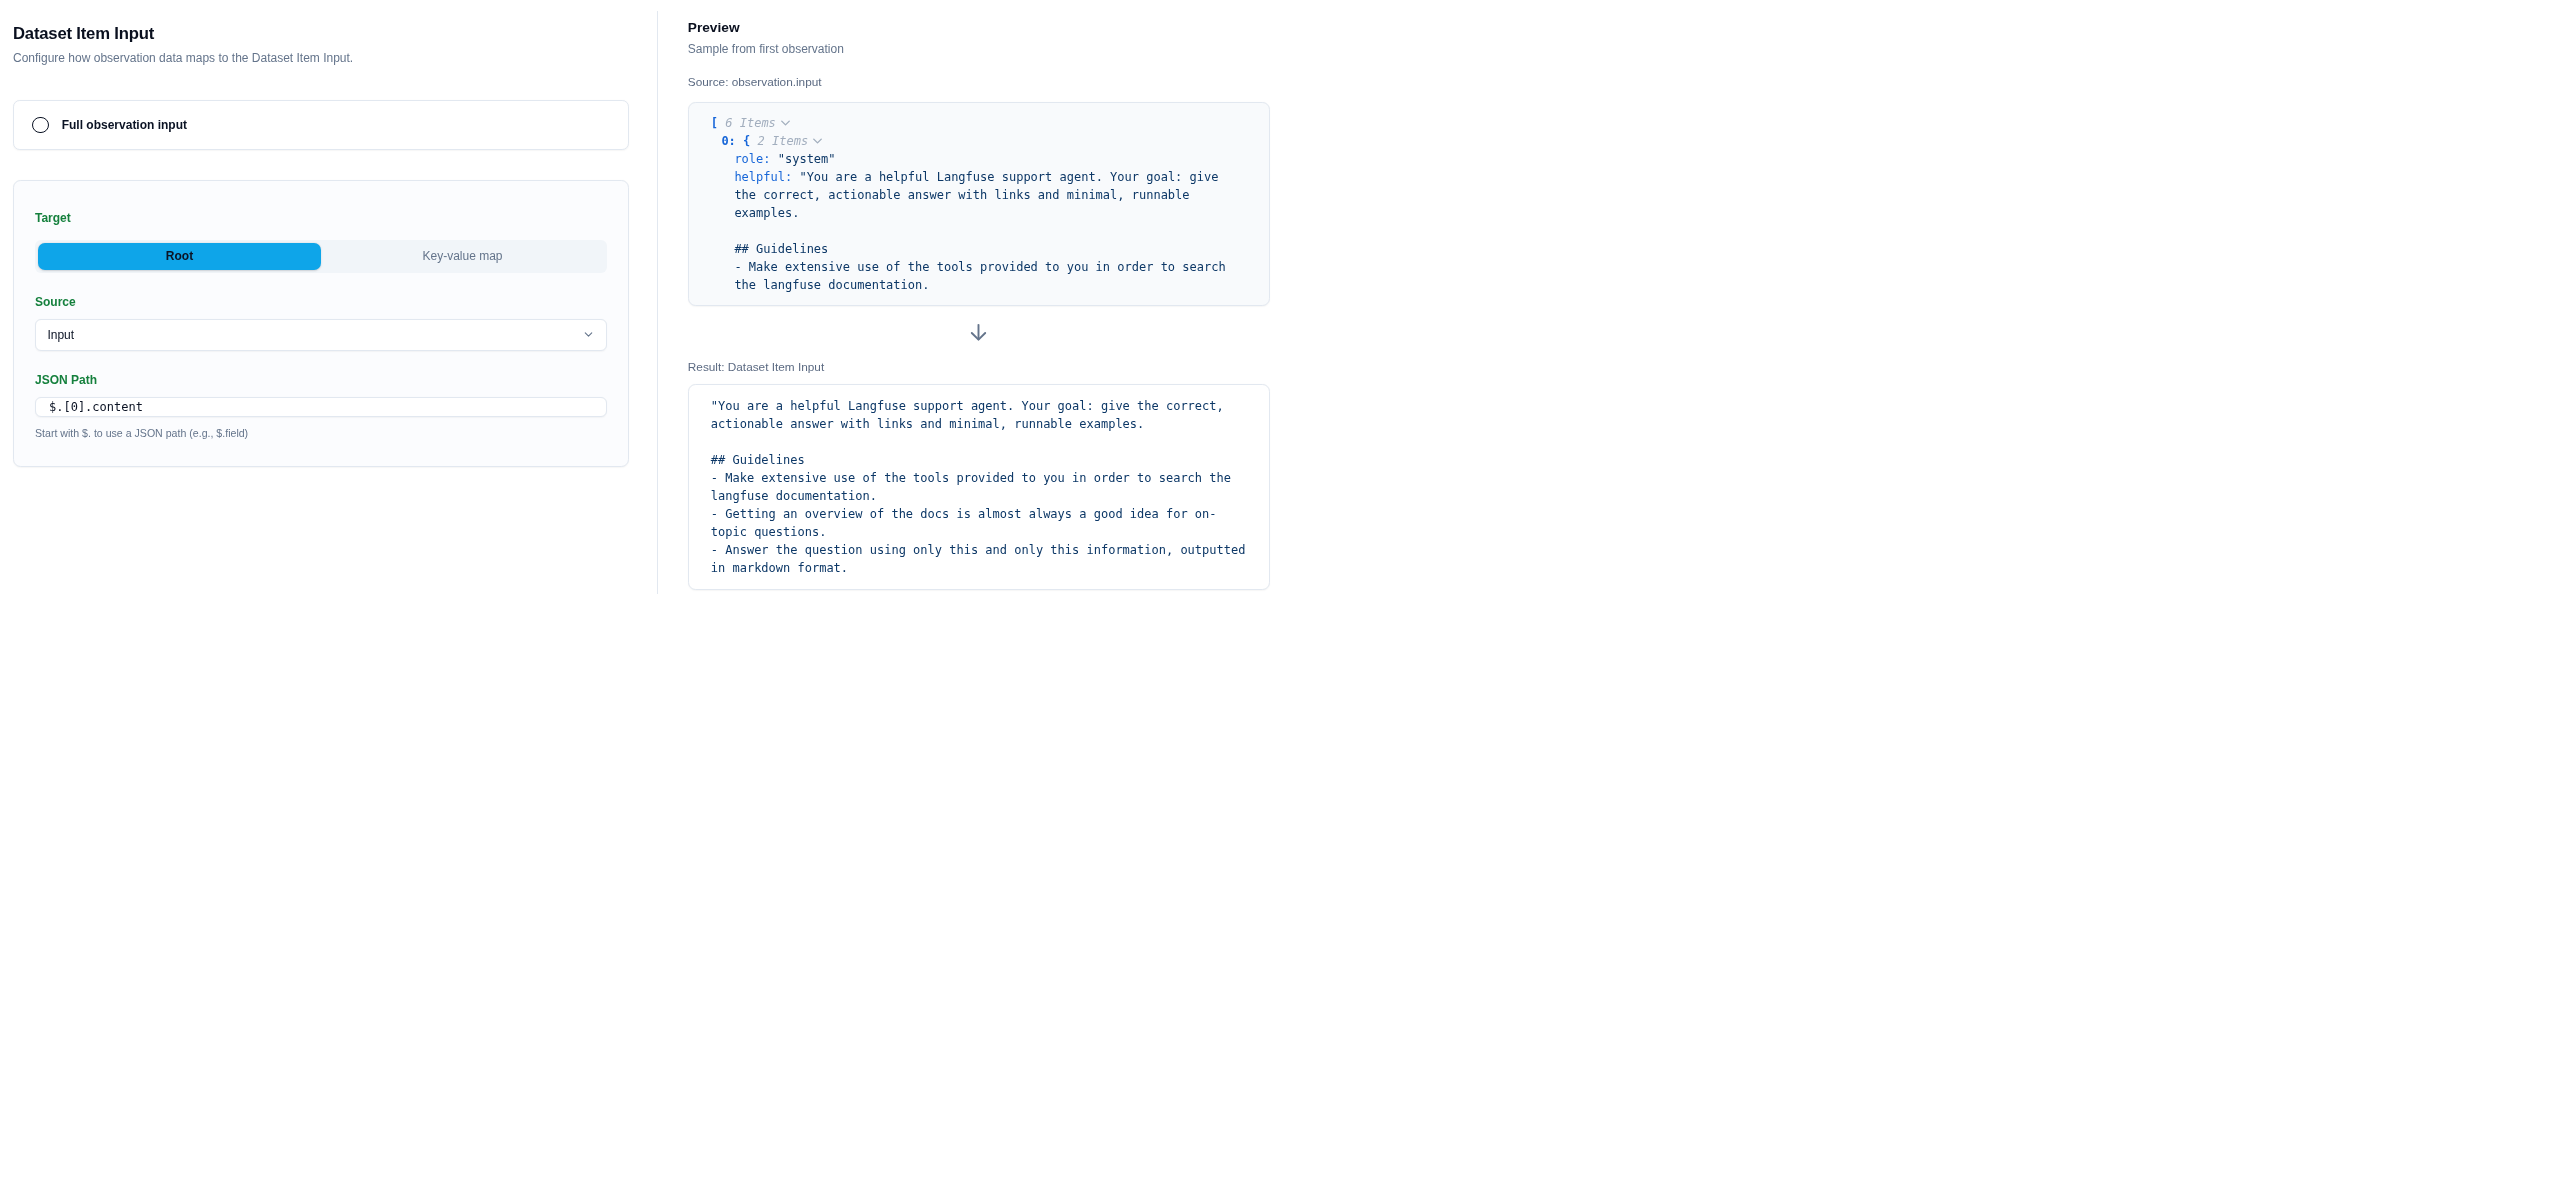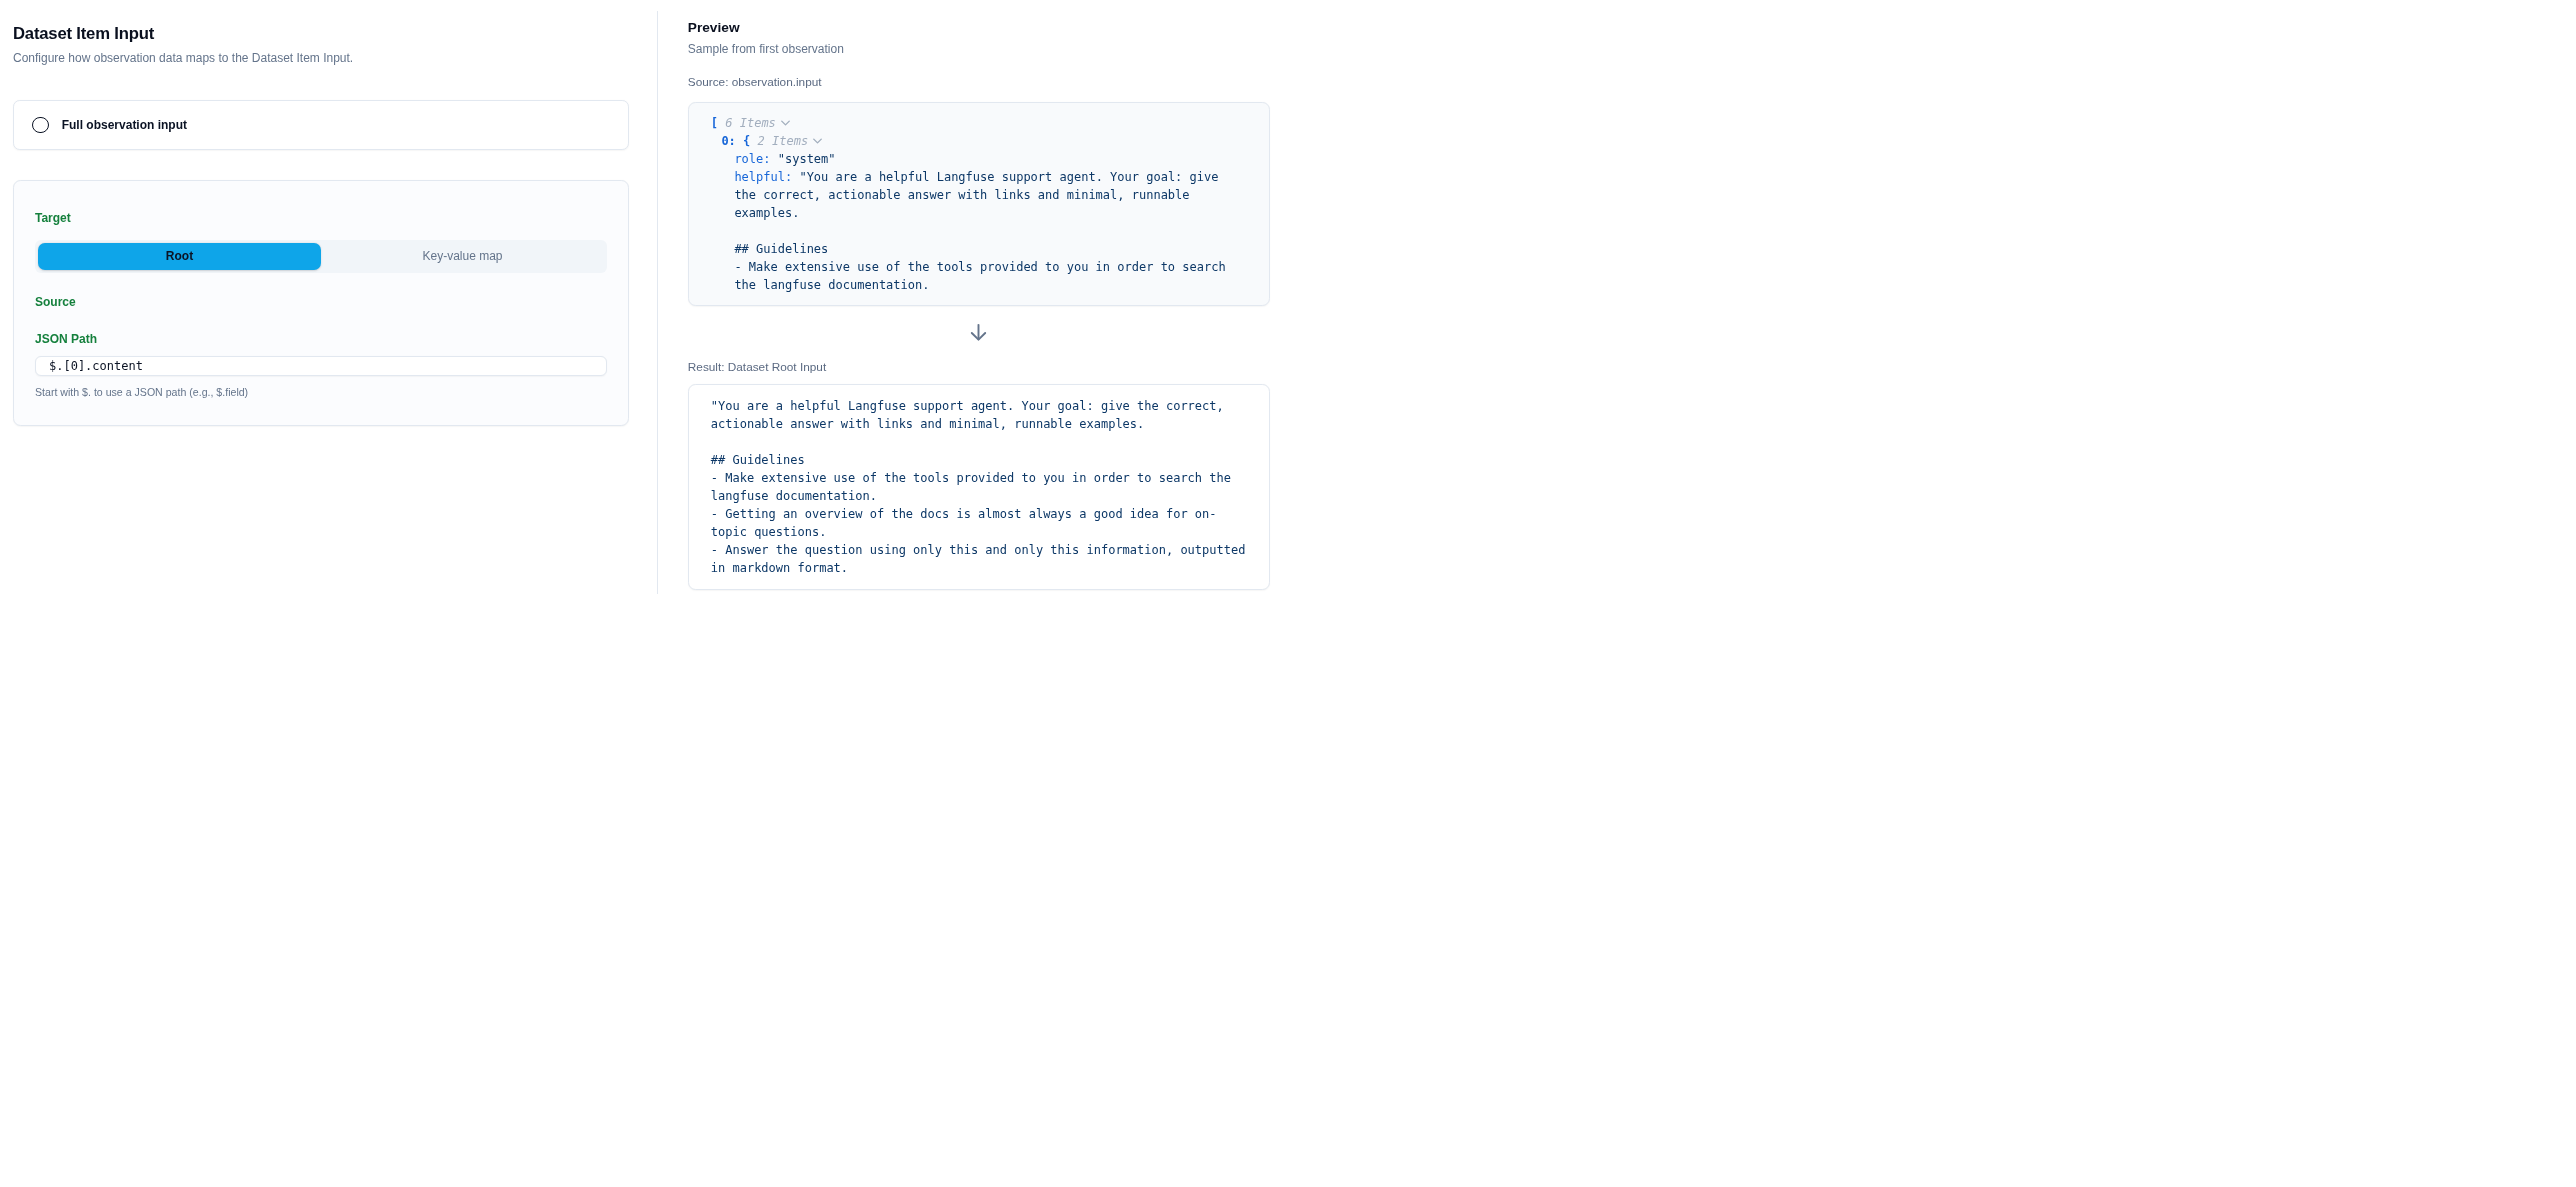--- a/index.html
+++ b/index.html
@@ -156,20 +156,26 @@
 
     <div class="config-card">
       <div class="field-label first">Target</div>
 
       <div class="tabs">
         <div class="tab active">Root</div>
         <div class="tab">Key-value map</div>
       </div>
 
       <div class="field-label mt">Source</div>
+      <div class="select">
+        <span>Input</span>
+        <svg class="sel-chev" width="13" height="13" viewBox="0 0 24 24" fill="none" stroke="#64748b" stroke-width="2" stroke-linecap="round" stroke-linejoin="round">
+            <path d="m6 9 6 6 6-6"></path>
+          </svg>
+      </div>
 
       <div class="field-label mt">JSON Path</div>
       <input class="text-input" type="text" value="$.[0].content" style="">
       <div class="help-text">Start with $. to use a JSON path (e.g., $.field)</div>
     </div>
   </div>
 
   <div class="v-divider"></div>
 
   <div class="right-panel">
@@ -191,21 +197,21 @@
 - Make extensive use of the tools provided to you in order to search the langfuse documentation.</span></div>
     </div>
 
     <div class="arrow-row">
       <svg width="23" height="23" viewBox="0 0 24 24" fill="none" stroke="#64748b" stroke-width="2" stroke-linecap="round" stroke-linejoin="round">
           <path d="M12 4v15"></path>
           <path d="m19 12.5-7 7-7-7"></path>
         </svg>
     </div>
 
-    <div class="result-caption">Result: Dataset Root Input</div>
+    <div class="result-caption">Result: Dataset Item Input</div>
 
     <div class="result-box mono">"You are a helpful Langfuse support agent. Your goal: give the correct, actionable answer with links and minimal, runnable examples.
 
 ## Guidelines
 - Make extensive use of the tools provided to you in order to search the langfuse documentation.
 - Getting an overview of the docs is almost always a good idea for on-topic questions.
 - Answer the question using only this and only this information, outputted in markdown format.</div>
   </div>
 
 </div>

